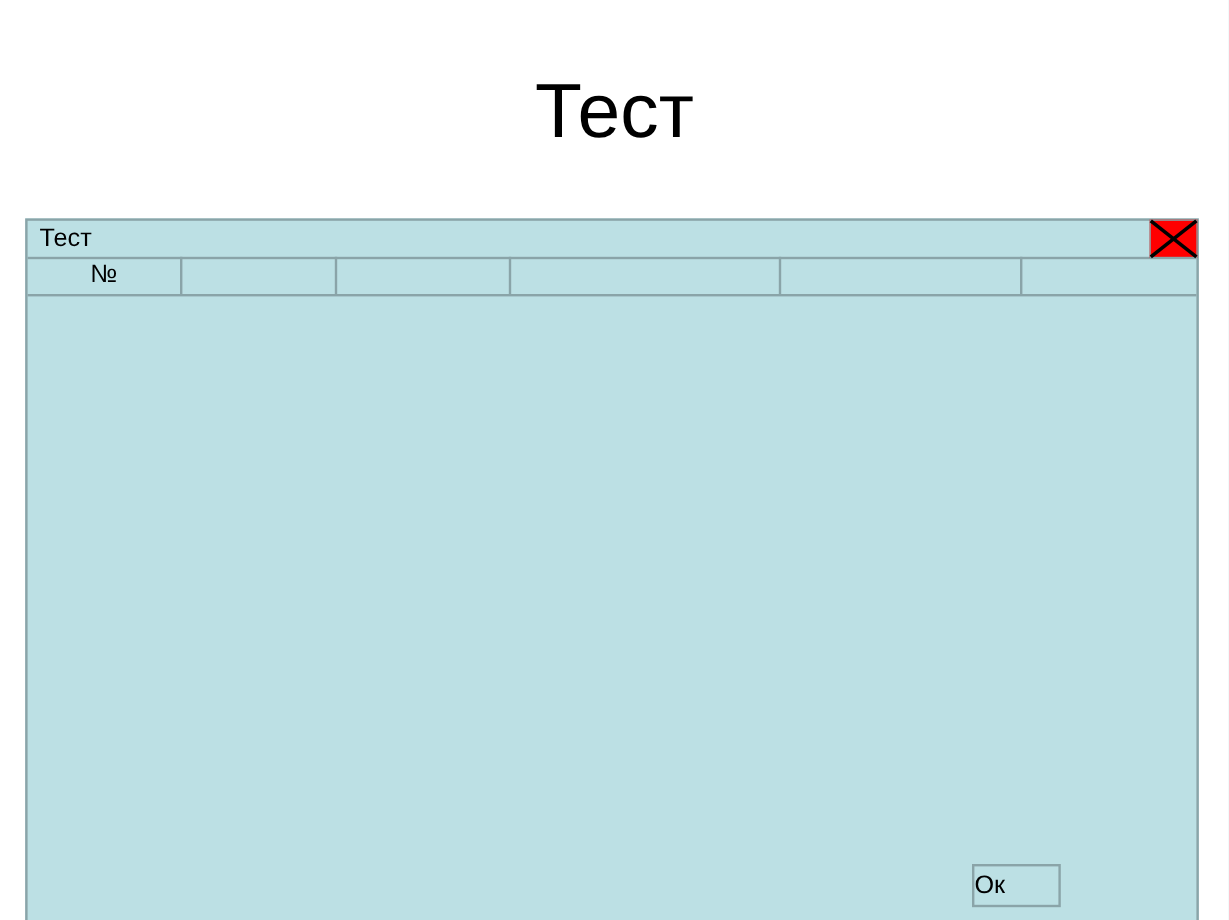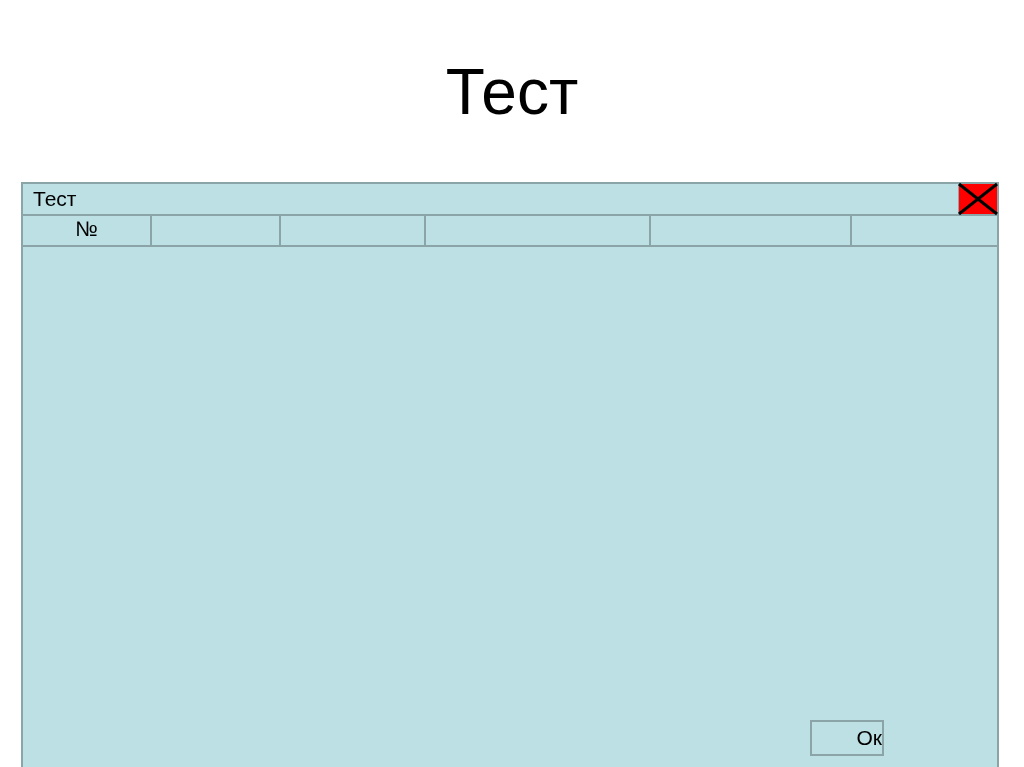--- a/index.html
+++ b/index.html
@@ -6,21 +6,21 @@
   body { width:1024px; height:767px; background:#ffffff; position:relative; overflow:hidden; font-family:"Liberation Sans", sans-serif; }
   .slide-title { position:absolute; left:0; top:52px; width:1024px; text-align:center; font-size:64px; color:#000; line-height:80px; }
   .window { position:absolute; left:21px; top:182px; width:978px; height:600px; background:#bce0e4; border:2px solid #8aa4a8; box-sizing:border-box; }
   .titlebar { position:absolute; left:0; top:0; right:0; height:32px; border-bottom:2px solid #8aa4a8; box-sizing:border-box; }
   .titlebar-text { position:absolute; left:10px; top:3px; font-size:21px; color:#000; }
   .close-btn { position:absolute; right:-1px; top:-1px; width:40px; height:32px; background:#ff0000; border:1px solid #8aa4a8; box-sizing:border-box; cursor:pointer; }
   .close-btn svg { position:absolute; left:-2px; top:-2px; }
   .header-row { position:absolute; left:0; top:30px; right:0; height:33px; border-bottom:2px solid #8aa4a8; box-sizing:border-box; display:flex; }
   .header-cell { height:100%; border-right:2px solid #8aa4a8; box-sizing:border-box; text-align:center; font-size:21px; line-height:30px; color:#000; }
   .header-cell:last-child { border-right:none; }
-  .ok-btn { position:absolute; left:787px; top:536px; width:74px; height:36px; border:2px solid #8aa4a8; box-sizing:border-box; background:#bce0e4; font-size:21px; text-align:right; line-height:32px; color:#000; cursor:pointer; }
+  .ok-btn { position:absolute; left:787px; top:536px; width:74px; height:36px; border:2px solid #8aa4a8; box-sizing:border-box; background:#bce0e4; font-size:21px; text-align:left; line-height:32px; color:#000; cursor:pointer; }
 </style>
 </head>
 <body>
 
 <div class="slide-title">Тест</div>
 
 <div class="window">
   <div class="titlebar">
     <span class="titlebar-text">Тест</span>
     <div class="close-btn">

